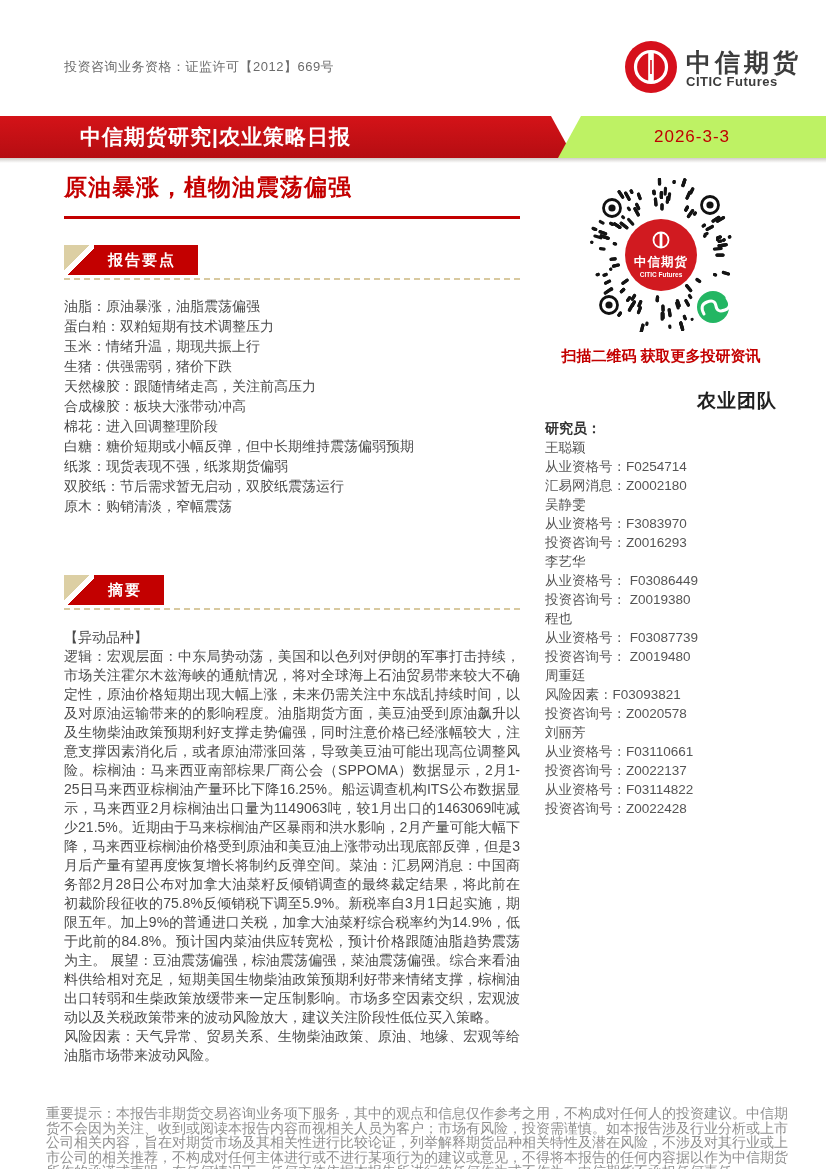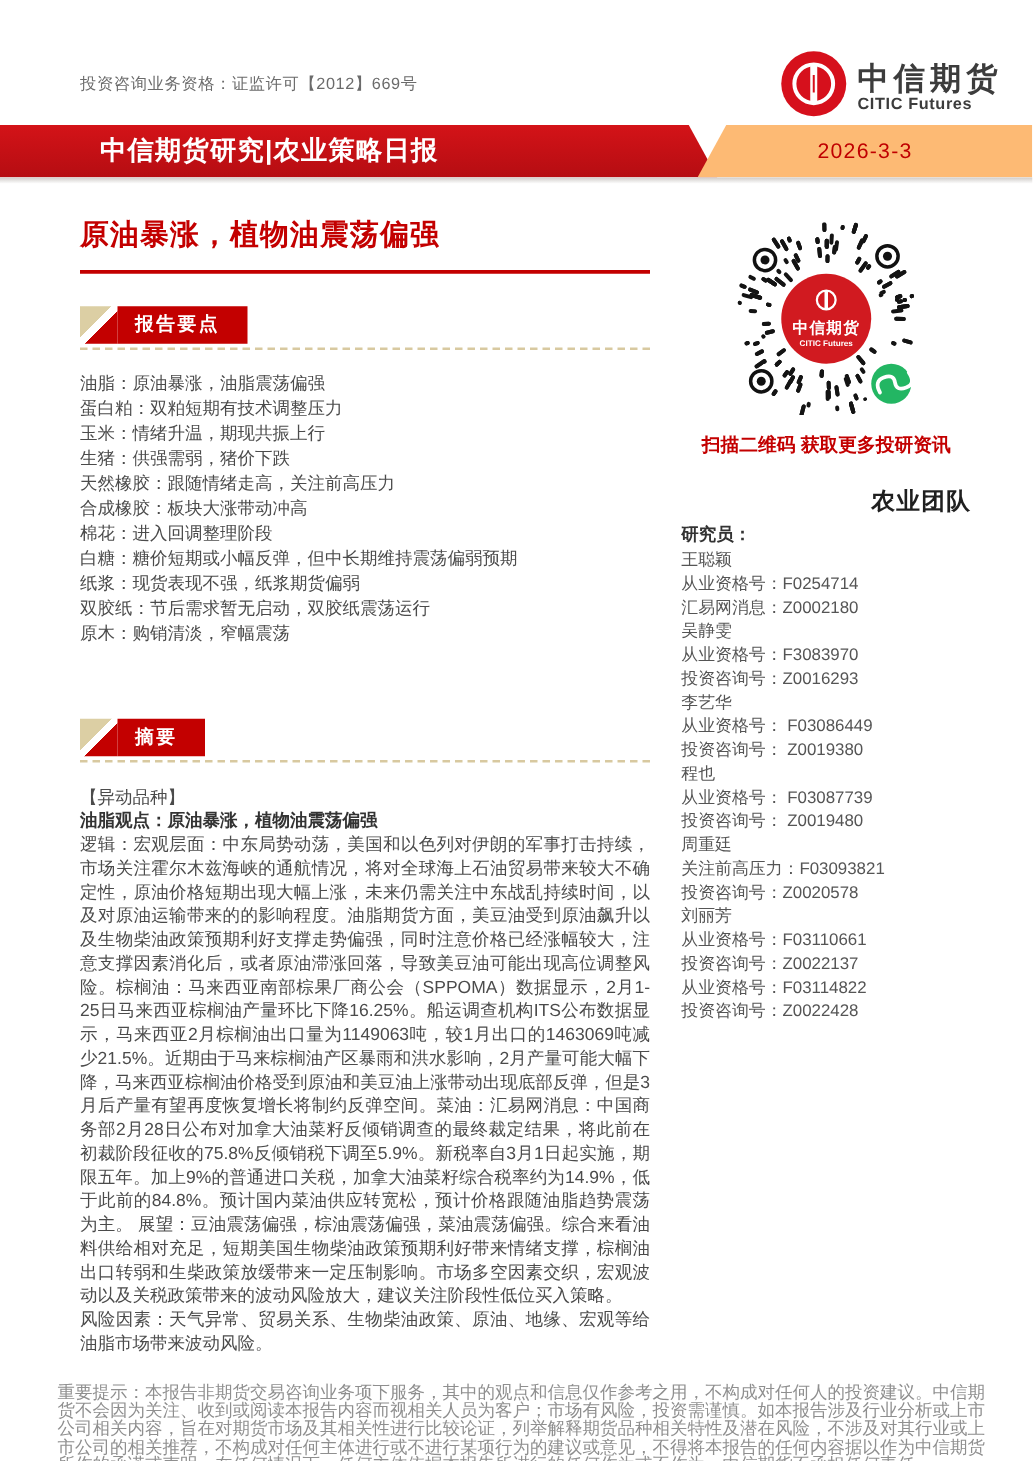--- a/index.html
+++ b/index.html
@@ -8,26 +8,26 @@
     font-family:"Liberation Sans","DejaVu Sans",sans-serif;
     overflow:hidden;
   }
   
   .qualification{position:absolute;left:64px;top:58px;font-size:13px;color:#6b6b6b;letter-spacing:.5px;}
   .logo{position:absolute;right:24px;top:40px;display:flex;align-items:center;gap:8px;}
   .logo-text{display:flex;flex-direction:column;line-height:1.05;}
   .logo-cn{font-size:25px;font-weight:bold;color:#3c3c3c;letter-spacing:4px;}
   .logo-en{font-size:13px;font-weight:bold;color:#3c3c3c;letter-spacing:.5px;}
   
-  .banner{position:absolute;left:0;top:100px;width:826px;height:56px;}
+  .banner{position:absolute;left:0;top:116px;width:826px;height:56px;}
   .banner-red{position:absolute;left:0;top:0;width:574px;height:42px;
     background:linear-gradient(#d41318,#b50d12);
     clip-path:polygon(0 0,calc(100% - 23px) 0,100% 100%,0 100%);}
   .banner-title{position:absolute;left:80px;top:0;line-height:42px;color:#fff;font-size:21px;font-weight:bold;letter-spacing:1px;}
-  .banner-tan{position:absolute;left:558px;top:0;width:268px;height:42px;background:#fdba74;
+  .banner-tan{position:absolute;left:558px;top:0;width:268px;height:42px;background:#bef264;
     clip-path:polygon(23px 0,100% 0,100% 100%,0 100%);}
   .banner-date{text-align:center;line-height:42px;color:#c00000;font-size:17px;letter-spacing:1px;}
   .banner-shadow{position:absolute;left:0;top:42px;width:826px;height:5px;
     background:linear-gradient(rgba(120,110,100,.35),rgba(255,255,255,0));}
   
   .main-left{position:absolute;left:64px;top:172px;width:456px;}
   .report-title{color:#c30000;font-size:23px;font-weight:bold;letter-spacing:1px;}
   .title-rule{height:3px;background:#c30000;margin-top:13px;}
   .section-badge{margin-top:26px;display:flex;align-items:flex-end;border-bottom:2px dashed #d8c9a0;padding-bottom:3px;text-align:right;}
   .section-badge.second{margin-top:59px;}
@@ -103,21 +103,20 @@
     <div>原木：购销清淡，窄幅震荡</div>
   </div>
 
   <div class="section-badge second">
     <span class="badge-corner"></span>
     <span class="badge-label">摘要</span>
   </div>
 
   <div class="summary">
     <div class="summary-tag">【异动品种】</div>
-    <div class="summary-viewpoint">油脂观点：原油暴涨，植物油震荡偏强</div>
     <div class="summary-logic">逻辑：宏观层面：中东局势动荡，美国和以色列对伊朗的军事打击持续，市场关注霍尔木兹海峡的通航情况，将对全球海上石油贸易带来较大不确定性，原油价格短期出现大幅上涨，未来仍需关注中东战乱持续时间，以及对原油运输带来的的影响程度。油脂期货方面，美豆油受到原油飙升以及生物柴油政策预期利好支撑走势偏强，同时注意价格已经涨幅较大，注意支撑因素消化后，或者原油滞涨回落，导致美豆油可能出现高位调整风险。棕榈油：马来西亚南部棕果厂商公会（SPPOMA）数据显示，2月1-25日马来西亚棕榈油产量环比下降16.25%。船运调查机构ITS公布数据显示，马来西亚2月棕榈油出口量为1149063吨，较1月出口的1463069吨减少21.5%。近期由于马来棕榈油产区暴雨和洪水影响，2月产量可能大幅下降，马来西亚棕榈油价格受到原油和美豆油上涨带动出现底部反弹，但是3月后产量有望再度恢复增长将制约反弹空间。菜油：汇易网消息：中国商务部2月28日公布对加拿大油菜籽反倾销调查的最终裁定结果，将此前在初裁阶段征收的75.8%反倾销税下调至5.9%。新税率自3月1日起实施，期限五年。加上9%的普通进口关税，加拿大油菜籽综合税率约为14.9%，低于此前的84.8%。预计国内菜油供应转宽松，预计价格跟随油脂趋势震荡为主。  展望：豆油震荡偏强，棕油震荡偏强，菜油震荡偏强。综合来看油料供给相对充足，短期美国生物柴油政策预期利好带来情绪支撑，棕榈油出口转弱和生柴政策放缓带来一定压制影响。市场多空因素交织，宏观波动以及关税政策带来的波动风险放大，建议关注阶段性低位买入策略。</div>
     <div class="summary-risk">风险因素：天气异常、贸易关系、生物柴油政策、原油、地缘、宏观等给油脂市场带来波动风险。</div>
   </div>
 </div>
 
 <div class="main-right">
   <div class="qr-box">
     <svg id="qr-svg" width="154" height="154" viewBox="0 0 154 154">
       <g id="qr-dots">
           <rect x="37.5" y="37.0" width="3.2" height="4.4" rx="1.6" fill="#141414" transform="rotate(314.9 39.1 39.2)"></rect>
@@ -332,21 +331,21 @@
     <div>从业资格号： F03086449</div>
     <div>投资咨询号： Z0019380</div>
   </div>
   <div class="member">
     <div>程也</div>
     <div>从业资格号： F03087739</div>
     <div>投资咨询号： Z0019480</div>
   </div>
   <div class="member">
     <div>周重廷</div>
-    <div>关注前高压力：F03093821</div>
+    <div>风险因素：F03093821</div>
     <div>投资咨询号：Z0020578</div>
   </div>
   <div class="member">
     <div>刘丽芳</div>
     <div>从业资格号：F03110661</div>
     <div>投资咨询号：Z0022137</div>
   </div>
   <div class="member">
     <div>从业资格号：F03114822</div>
     <div>投资咨询号：Z0022428</div>

